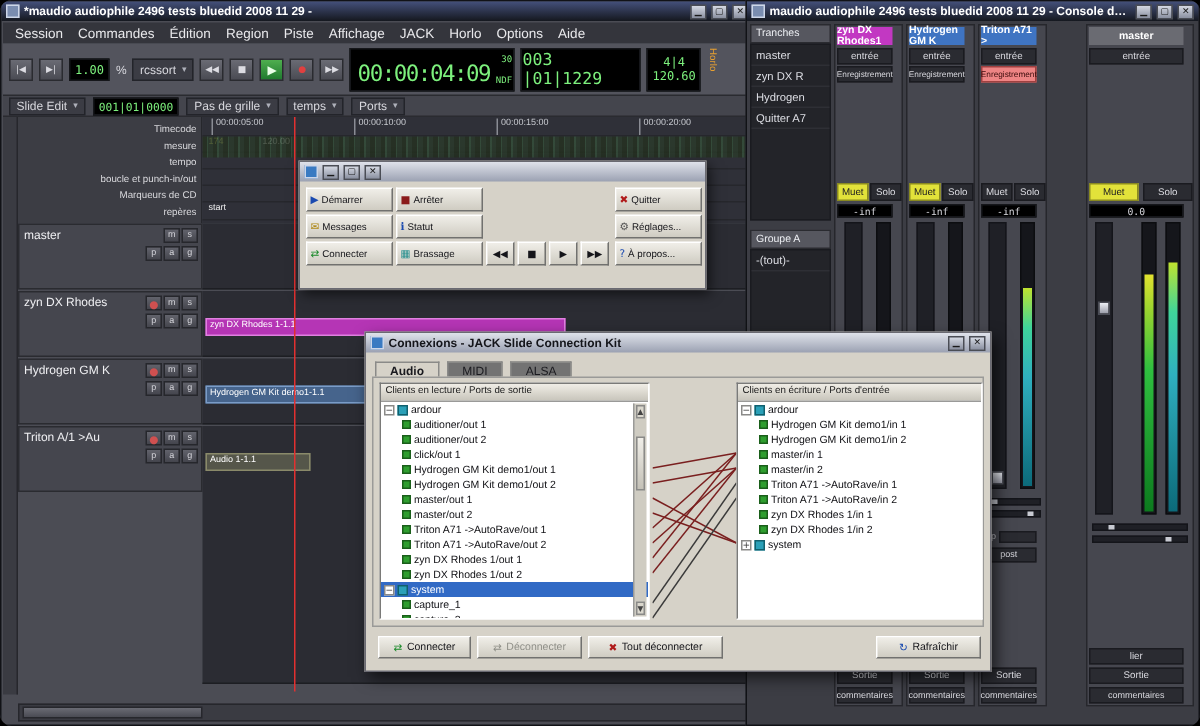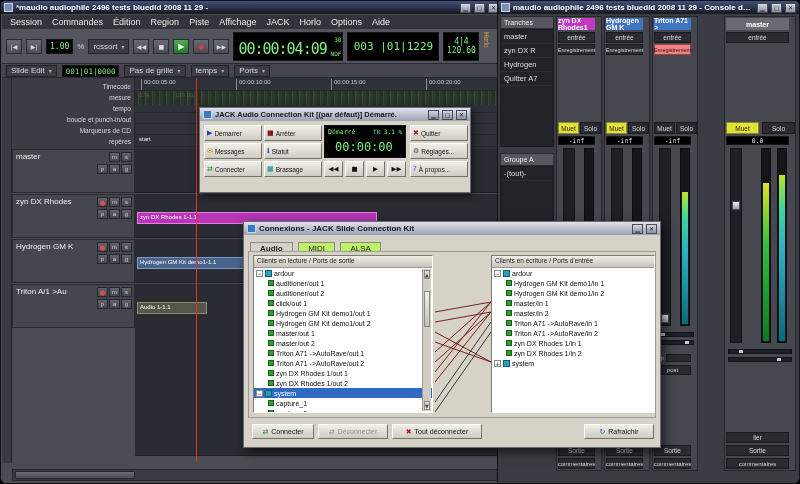--- a/index.html
+++ b/index.html
@@ -60,21 +60,21 @@
 .mfill{position:absolute;left:1px;right:1px;bottom:1px;background:linear-gradient(to top,#0c7a1e,#2fbf3f 60%,#9ad42f 85%,#e2e22f)}
 .mfill.teal{background:linear-gradient(to top,#0c6a7a,#2fafbf 55%,#3fd49a 80%,#bfe22f)}
 .pan{position:absolute;left:3px;right:3px;height:5px;background:#1f2026;border:1px solid #14151a}
 .pandot{position:absolute;top:0;width:4px;height:3px;background:#c8cad2}
 
 #qw{left:199px;top:107px;width:272px;height:86px;background:#d6d2c8;border:1px solid #6a6a72;box-shadow:2px 3px 8px rgba(0,0,0,.6);z-index:3}
 .qb{position:absolute;height:16px;width:58px;background:linear-gradient(#f0eee8,#cfccc2);border:1px solid;border-color:#fff #71716f #71716f #fff;font-size:6.5px;display:flex;align-items:center;gap:2px;padding:0 2px;color:#15151a}
 .qb i{font-size:7px}
 
 #cw{left:243px;top:221px;width:418px;height:227px;background:#d6d2c8;border:1px solid #6a6a72;box-shadow:3px 4px 10px rgba(0,0,0,.65);z-index:4}
-.tab{display:inline-block;padding:1px 9px 2px;font-size:8px;color:#1a1a1f;background:#bef264;border:1px solid #8a8a88;border-bottom:none;margin-right:1px}
+.tab{display:inline-block;padding:1px 9px 2px;font-size:8px;color:#1a1a1f;background:#737373;border:1px solid #8a8a88;border-bottom:none;margin-right:1px}
 .tab.act{background:#d6d2c8;position:relative;font-weight:bold}
 #cframe{position:absolute;left:4px;right:4px;top:29px;height:167px;border:1px solid #9a9a98;background:#d6d2c8}
 .panel{position:absolute;top:3px;height:158px;border:1px solid;border-color:#7a7a78 #fff #fff #7a7a78;background:#fff;overflow:hidden}
 .phead{height:12px;background:linear-gradient(#f0ede6,#c8c5bb);border-bottom:1px solid #9a9a98;font-size:6.5px;color:#222;padding:1px 3px;white-space:nowrap;overflow:hidden}
 .trow{height:10px;display:flex;align-items:center;gap:2px;font-size:7px;color:#101014;white-space:nowrap;overflow:hidden}
 .trow.sel{background:#316ac5;color:#fff}
 .exp{width:7px;height:7px;border:1px solid #8a8a88;background:#fff;font-size:6px;line-height:5px;text-align:center;color:#333;flex:none;margin-left:2px}
 .cicon{width:7px;height:7px;background:#2aa0b8;border:1px solid #10606e;flex:none}
 .picon{width:6px;height:6px;background:#2f9e2f;border:1px solid #1a5e1a;flex:none;margin-left:14px}
 .cb{position:absolute;height:15px;background:linear-gradient(#f0eee8,#cfccc2);border:1px solid;border-color:#fff #71716f #71716f #fff;font-size:7px;display:flex;align-items:center;justify-content:center;gap:3px;color:#15151a;padding:0 4px}
@@ -120,21 +120,21 @@
     <span class="sbtn play ic" style="font-size:8px">▶</span>
     <span class="sbtn rec">
         <i class="ic">●</i>
       </span>
     <span class="sbtn ic">▶▶</span>
     <span class="lcd" style="width:110px;height:29px;position:relative">
       <span style="position:absolute;left:4px;top:7px;font-size:15px;letter-spacing:-1px">00:00:04:09</span>
       <span style="position:absolute;right:1px;top:3px;font-size:6px">30</span>
       <span style="position:absolute;right:1px;bottom:3px;font-size:6px">NDF</span>
     </span>
-    <span class="lcd" style="width:92px;height:29px;font-size:11px;display:flex;align-items:center;justify-content:center">003 |01|1229</span>
+    <span class="lcd" style="width:80px;height:29px;font-size:11px;display:flex;align-items:center;justify-content:center">003 |01|1229</span>
     <span class="lcd" style="width:36px;height:29px;font-size:8px;display:flex;flex-direction:column;align-items:center;justify-content:center">
       <span>4|4</span>
       <span>120.60</span>
     </span>
     <span style="color:#e8a030;font-size:6.5px;writing-mode:vertical-rl;height:28px">Horlo</span>
   </div>
   <div id="toolbar2">
     <span class="combo" style="height:12px">
       <span>Slide Edit</span>
       <i class="ic">▾</i>
@@ -380,21 +380,20 @@
       </div>
     <div class="srow dk" style="top:415px;height:11px">lier</div>
     <div class="srow dk" style="top:428px;height:11px">Sortie</div>
     <div class="srow dk" style="top:441px;height:11px;font-size:6px">commentaires</div>
   </div>
 </div>
 
 <div class="win" id="qw">
   <div class="tb tb-l">
     <span class="ticon" style="background:#3a7ac2"></span>
-    <span class="tt" style="font-size:7.5px">JACK Audio Connection Kit [(par défaut)] Démarré.</span>
     <span class="wb ic">▁</span>
     <span class="wb ic">▢</span>
     <span class="wb ic">✕</span>
   </div>
   <span class="qb" style="left:4px;top:17px">
       <i class="ic" style="color:#1a4ab0">▶</i>
       <span>Démarrer</span>
     </span>
   <span class="qb" style="left:4px;top:35px">
       <i class="ic" style="color:#b08a1a">✉</i>
@@ -409,25 +408,20 @@
       <span>Arrêter</span>
     </span>
   <span class="qb" style="left:64px;top:35px">
       <i class="ic" style="color:#1a4ab0">ℹ</i>
       <span>Statut</span>
     </span>
   <span class="qb" style="left:64px;top:53px">
       <i class="ic" style="color:#1a8a8a">▦</i>
       <span>Brassage</span>
     </span>
-  <div class="lcd" style="position:absolute;left:124px;top:17px;width:82px;height:33px">
-    <span style="position:absolute;left:3px;top:2px;font-size:6.5px">Démarré</span>
-    <span style="position:absolute;right:3px;top:2px;font-size:6px">TR 3.1 %</span>
-    <span style="position:absolute;left:10px;bottom:3px;font-size:12px">00:00:00</span>
-  </div>
   <span class="qb ic" style="left:124px;top:53px;width:19px;justify-content:center">◀◀</span>
   <span class="qb ic" style="left:145px;top:53px;width:19px;justify-content:center">■</span>
   <span class="qb ic" style="left:166px;top:53px;width:19px;justify-content:center">▶</span>
   <span class="qb ic" style="left:187px;top:53px;width:19px;justify-content:center">▶▶</span>
   <span class="qb" style="left:210px;top:17px">
       <i class="ic" style="color:#b01a1a">✖</i>
       <span>Quitter</span>
     </span>
   <span class="qb" style="left:210px;top:35px">
       <i class="ic" style="color:#555">⚙</i>

